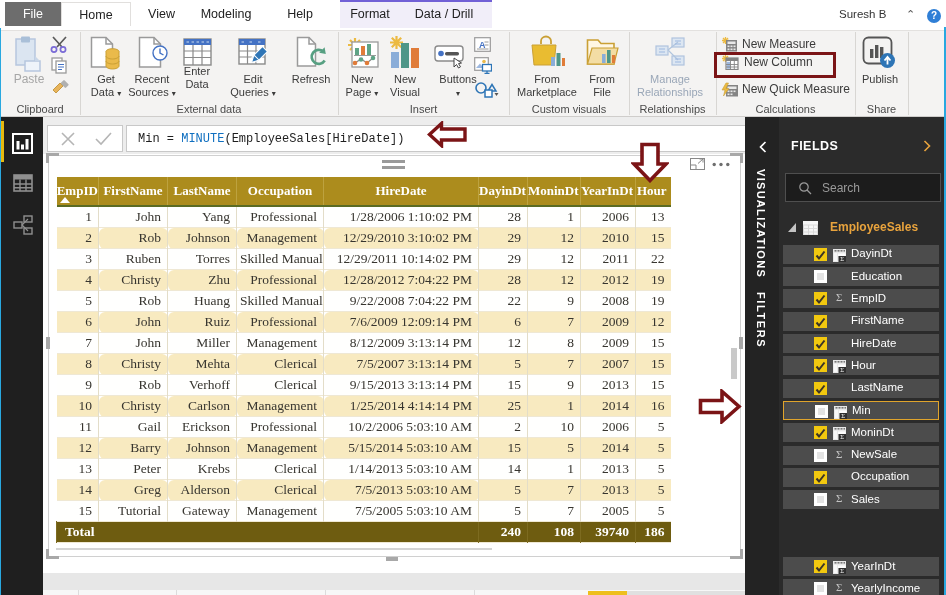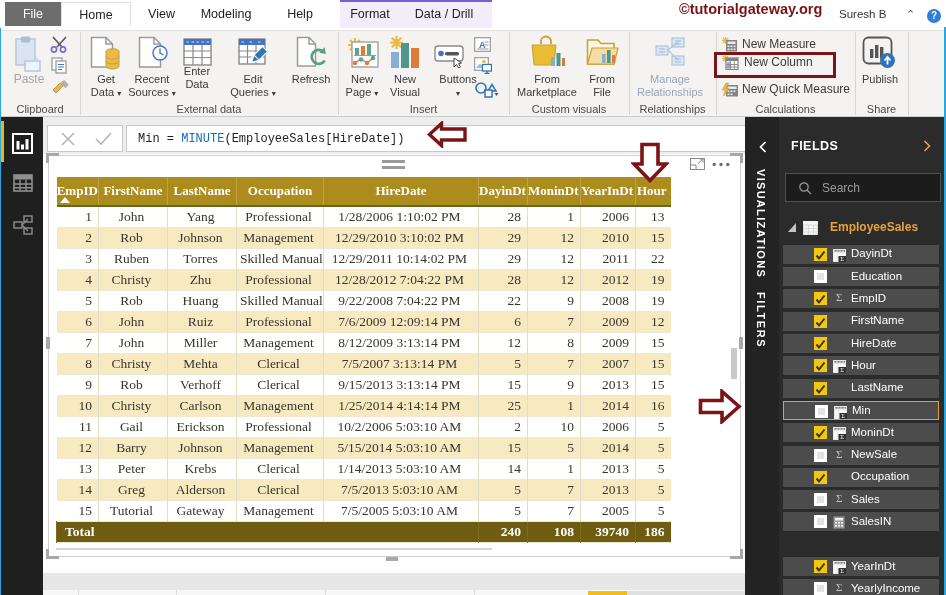--- a/index.html
+++ b/index.html
@@ -34,40 +34,39 @@
 #ptable{border-collapse:collapse;table-layout:fixed;width:614px;font-family:"Liberation Serif",serif;}
 #ptable th{background:#ac8c1d;color:#fff;font-weight:bold;font-size:13px;height:28px;padding:0;border-left:1px solid #bda23f;position:relative;overflow:hidden;}
 #ptable th:first-child{border-left:none;}
 #ptable td{font-size:13.5px;color:#37352f;height:20px;padding:0 6px 0 3px;border-left:1px solid #e3ddc8;white-space:nowrap;overflow:hidden;}
 #ptable td:first-child{border-left:none;}
 #ptable tr.odd td{background:#fffffe;}
 #ptable tr.even td{background:#f8eac0;}
 #ptable tr{border-bottom:1px solid #efe8d4;}
 #ptable thead tr{border-bottom:2px solid #5a6b23;}
 #ptable td.n{text-align:right;}
-#ptable td.t{text-align:center;}
+#ptable td.t{text-align:right;border-radius:6px;}
 #ptable tr.total td{background:#6e5c10;color:#fff;font-weight:bold;border-left:1px solid #7d6b20;}
 
 .frow{position:absolute;left:4px;width:156px;height:19px;background:#4c4c4c;box-sizing:border-box;}
 .fcb{position:absolute;left:31px;top:3px;width:13px;height:13px;}
 .fic{position:absolute;left:50px;top:3px;width:13px;height:13px;}
 .fname{position:absolute;left:68px;top:2.5px;font-size:11.5px;color:#fff;}
 </style>
 </head>
 <body>
 <div class="abs" id="tabbar">
   <div class="tab" id="tab-file">File</div>
   <div class="tab" id="tab-home">Home</div>
   <div class="tab" style="left:134px;width:55px;">View</div>
   <div class="tab" style="left:195px;width:62px;">Modeling</div>
   <div class="tab" style="left:275px;width:50px;">Help</div>
   <div class="abs" id="ctx-tabs"></div>
   <div class="tab" style="left:340px;width:60px;">Format</div>
   <div class="tab" style="left:408px;width:72px;">Data / Drill</div>
-  <div class="abs" style="left:679px;top:1px;width:160px;height:18px;font-weight:bold;font-size:14.5px;color:#7a1316;">©tutorialgateway.org</div>
   <div class="abs" style="left:839px;top:8px;width:60px;font-size:11.5px;color:#333;">Suresh B</div>
   <div class="abs" style="left:906px;top:8px;font-size:11px;color:#555;">⌃</div>
   <div class="abs" style="left:927px;top:9px;width:14px;height:14px;border-radius:50%;background:#2f7fd6;color:#fff;font-size:10px;font-weight:bold;text-align:center;line-height:14px;">?</div>
 </div>
 <div class="abs" id="ribbon"></div>
 <div class="rsep" style="left:80px;"></div>
 <div class="rsep" style="left:338px;"></div>
 <div class="rsep" style="left:509px;"></div>
 <div class="rsep" style="left:629px;"></div>
 <div class="rsep" style="left:716px;"></div>
@@ -723,38 +722,20 @@
         </svg></span>
       <span class="fname">Occupation</span>
     </div>
     <div class="frow" style="top:373.1px;">
       <span class="fcb" style="background:#fff;">
         <span style="position:absolute;left:3px;top:3px;width:7px;height:7px;background:#e3e3e3;"></span>
       </span>
       <span class="fic" style="top:2px;font-size:11px;color:#c4c4c4;font-family:'Liberation Serif',serif;left:53px;">Σ</span>
       <span class="fname">Sales</span>
     </div>
-    <div class="frow" style="top:395.4px;">
-      <span class="fcb" style="background:#fff;">
-        <span style="position:absolute;left:3px;top:3px;width:7px;height:7px;background:#e3e3e3;"></span>
-      </span>
-      <span class="fic"><svg width="12" height="13" viewBox="0 0 12 13">
-          <rect x="0.5" y="0.5" width="11" height="12" fill="#9a9a9a"></rect>
-          <rect x="2" y="2" width="8" height="2.5" fill="#efefef"></rect>
-          <g fill="#efefef">
-            <rect x="2" y="6" width="2" height="1.6"></rect>
-            <rect x="5" y="6" width="2" height="1.6"></rect>
-            <rect x="8" y="6" width="2" height="1.6"></rect>
-            <rect x="2" y="9" width="2" height="1.6"></rect>
-            <rect x="5" y="9" width="2" height="1.6"></rect>
-            <rect x="8" y="9" width="2" height="1.6"></rect>
-          </g>
-        </svg></span>
-      <span class="fname">SalesIN</span>
-    </div>
     <div class="frow" style="top:440.0px;">
       <span class="fcb" style="background:#f2c80f;"><svg width="13" height="13" viewBox="0 0 13 13">
           <path d="M2.5 6.5 L5 9.5 L10.5 2.5" stroke="#3b3428" stroke-width="2" fill="none"></path>
         </svg></span>
       <span class="fic"><svg width="13" height="13" viewBox="0 0 13 13">
           <rect x="0" y="0" width="13" height="13" fill="#e8e8e8"></rect>
           <g fill="#777">
             <rect x="1.5" y="1" width="2" height="1.6"></rect>
             <rect x="4.5" y="1" width="2" height="1.6"></rect>
             <rect x="7.5" y="1" width="2" height="1.6"></rect>

